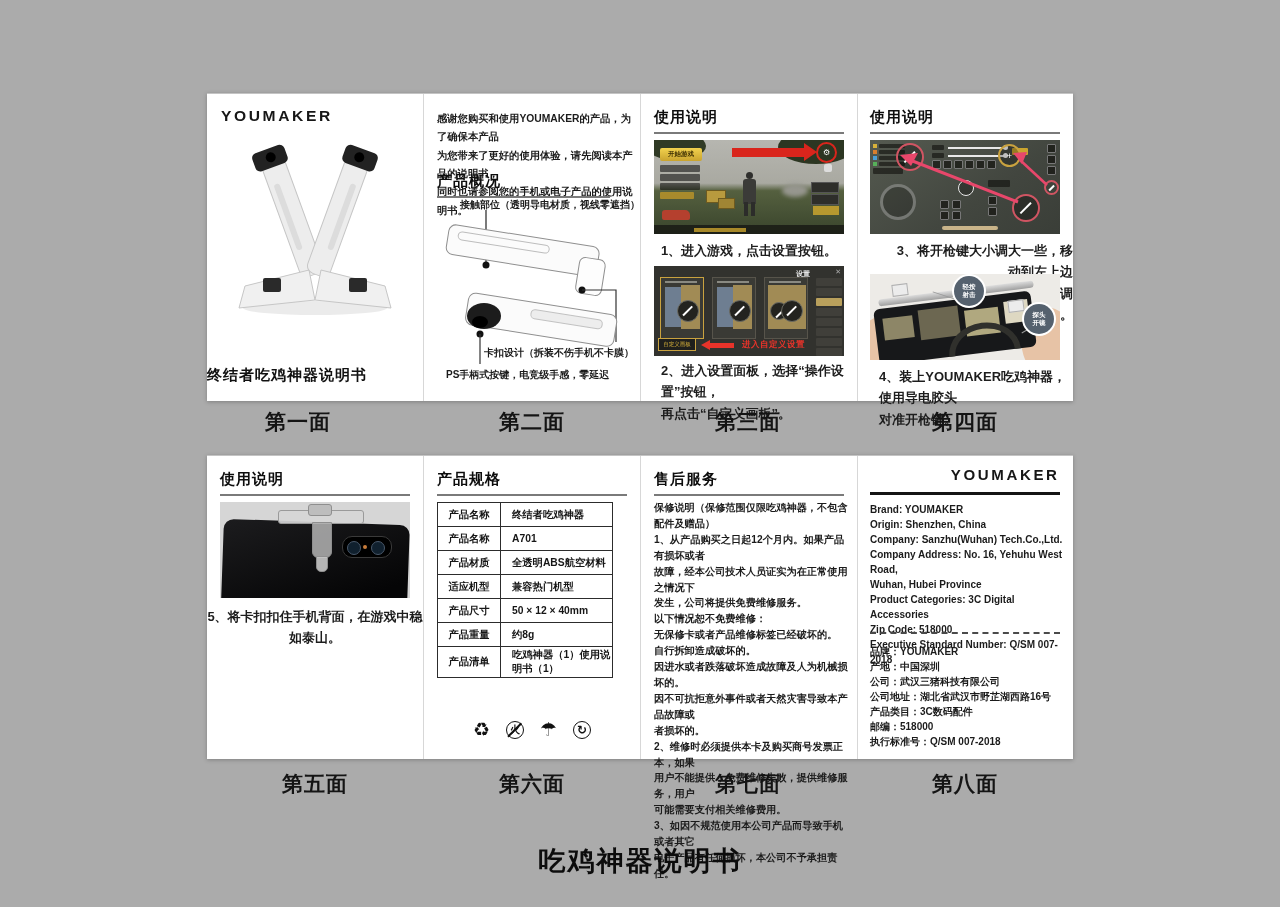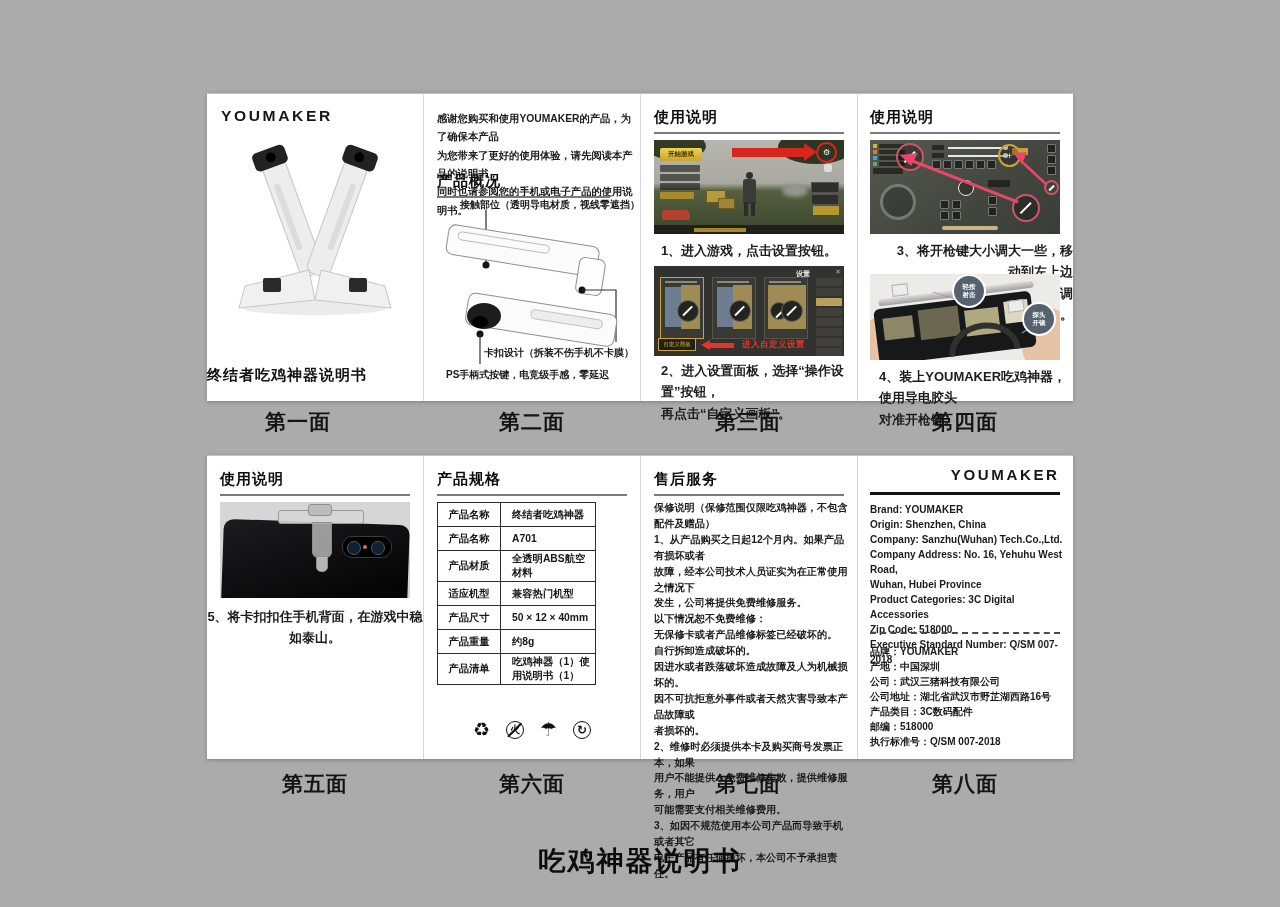--- a/index.html
+++ b/index.html
@@ -14,21 +14,21 @@
   .logo{font-weight:700;letter-spacing:2.5px;color:#161616;transform:scale(1.04,.96);transform-origin:left top;}
   .hd-title{font-size:15px;font-weight:700;color:#0d0d0d;letter-spacing:1px;}
   .hd-rule{margin-top:5px;height:2px;background:#7a7a7a;}
   .cap{font-size:13px;font-weight:700;color:#1d1d1d;line-height:1.65;white-space:pre-line;}
   .bodytxt{font-size:10.2px;font-weight:600;color:#1b1b1b;line-height:1.56;white-space:pre-line;}
   .ann{font-size:10px;font-weight:700;color:#1b1b1b;white-space:nowrap;}
   .fold-label{position:absolute;width:216px;text-align:center;font-size:21px;font-weight:600;color:#141414;letter-spacing:1px;}
   .doc-title{position:absolute;left:0;width:100%;text-align:center;font-size:27px;font-weight:700;color:#0c0c0c;letter-spacing:2px;}
   .shot{position:absolute;overflow:hidden;}
   
-  .spec{border-collapse:collapse;width:159px;}
+  .spec{border-collapse:collapse;width:176px;}
   .spec td{border:1px solid #2c2c2c;height:21px;font-weight:600;color:#161616;}
   .spec .sl{width:60px;text-align:center;font-size:10.3px;}
   .spec .sv{padding-left:11px;font-size:10.3px;}
   .icons-row{position:absolute;left:0;right:0;display:flex;justify-content:center;align-items:center;gap:16px;}
   .ring{position:relative;width:18px;height:18px;border:1.6px solid #111;border-radius:50%;display:flex;align-items:center;justify-content:center;box-sizing:border-box;}
   .ring.slash::after{content:'';position:absolute;left:-2px;top:46%;width:120%;height:1.6px;background:#111;transform:rotate(-45deg);}
   .glyph{color:#111;}
   
   .s1{background:linear-gradient(#b6b6b0 0%,#a9a9a1 46%,#55603f 54%,#39442c 100%);}
   .s1-play{display:flex;align-items:center;justify-content:center;font-size:6.5px;font-weight:700;color:#3a2c00;background:linear-gradient(#f2d24e,#c9a32e);border-radius:2px;}

